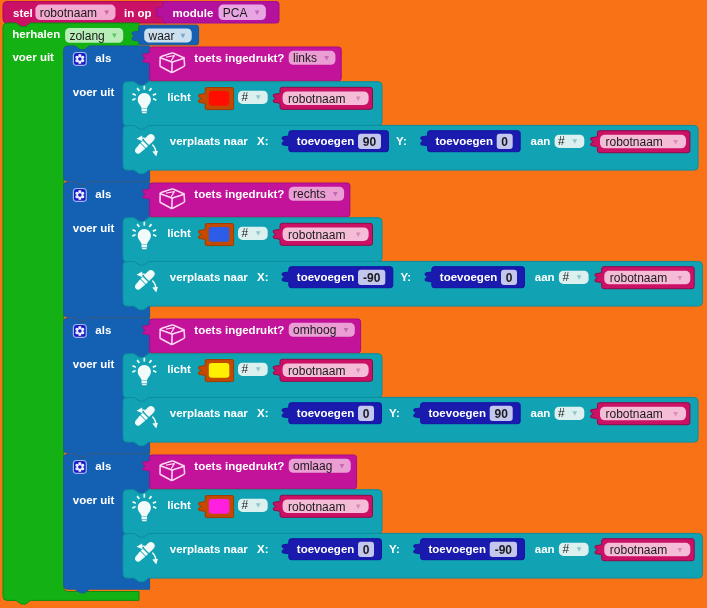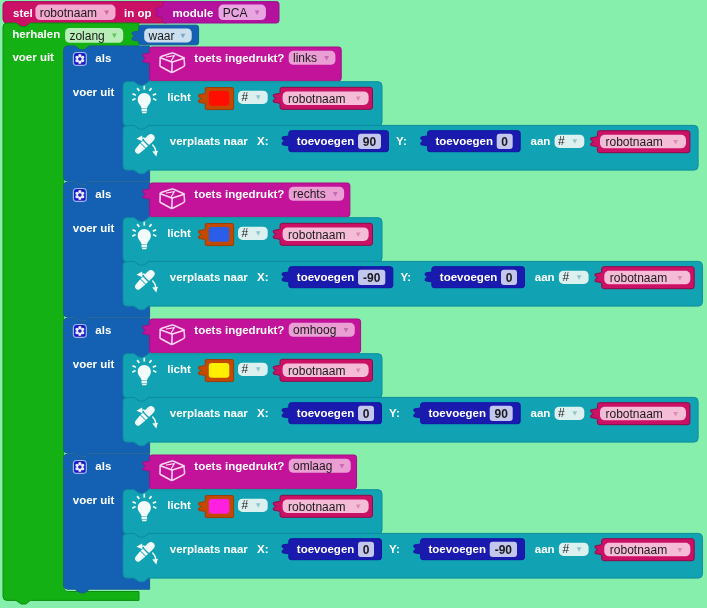--- a/index.html
+++ b/index.html
@@ -1,17 +1,17 @@
 <!DOCTYPE html>
 <html><head>
 <meta charset="utf-8">
 <style>
   html,body{margin:0;padding:0;background:#ffffff;width:707px;height:608px;overflow:hidden;}
   body{font-family:"Liberation Sans",sans-serif;}
-  #stage{position:relative;width:707px;height:608px;background:#86efac;}
+  #stage{position:relative;width:707px;height:608px;background:#f97316;}
   svg{display:block;}
   text{font-family:"Liberation Sans",sans-serif;}
   .lbl{font-weight:bold;font-size:11.5px;fill:#ffffff;dominant-baseline:central;}
   .fld{font-weight:normal;font-size:12px;fill:#1a1a1a;dominant-baseline:central;}
   .fldn{font-weight:bold;font-size:12px;fill:#1a1a1a;dominant-baseline:central;}
 </style>
 </head>
 <body>
 
 <div id="stage">

